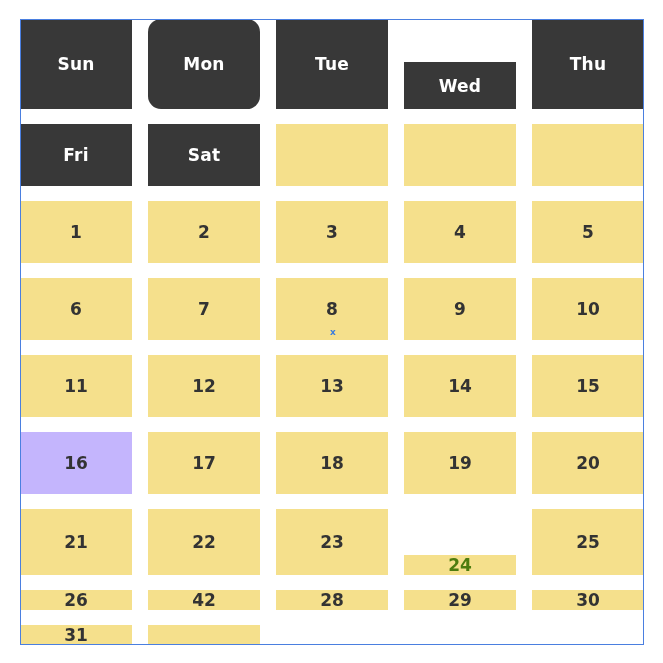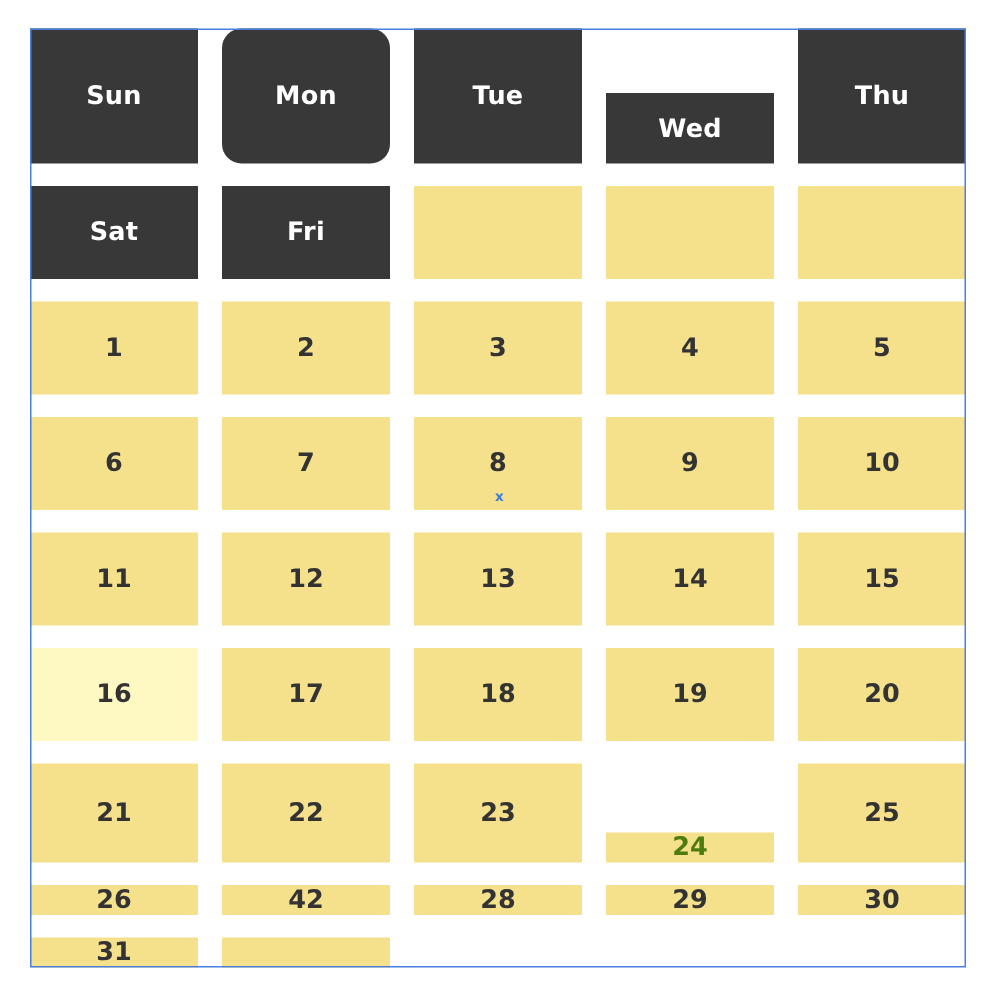--- a/index.html
+++ b/index.html
@@ -98,25 +98,25 @@
     <div class="dow-cell" style="background: rgb(56, 56, 56); color: rgb(255, 255, 255);">
         <span>Tue</span>
       </div>
     <div class="dow-cell" style="background: rgb(56, 56, 56); color: rgb(255, 255, 255); margin-top: 43px;">
         <span>Wed</span>
       </div>
     <div class="dow-cell" style="background: rgb(56, 56, 56); color: rgb(255, 255, 255);">
         <span>Thu</span>
       </div>
     <div class="dow-cell" style="background: rgb(56, 56, 56); color: rgb(255, 255, 255);">
+        <span>Fri</span>
+      </div>
+    <div class="dow-cell" style="background: rgb(56, 56, 56); color: rgb(255, 255, 255);">
         <span>Sat</span>
       </div>
-    <div class="dow-cell" style="background: rgb(56, 56, 56); color: rgb(255, 255, 255);">
-        <span>Fri</span>
-      </div>
 
     <div class="day-cell empty" style="background: rgb(245, 224, 140);">
         <span></span>
       </div>
     <div class="day-cell empty" style="background: rgb(245, 224, 140);">
         <span></span>
       </div>
     <div class="day-cell empty" style="background: rgb(245, 224, 140);">
         <span></span>
       </div>
@@ -160,21 +160,21 @@
       </div>
     <div class="day-cell" style="background: rgb(245, 224, 140); color: rgb(51, 51, 51);">
         <span>13</span>
       </div>
     <div class="day-cell" style="background: rgb(245, 224, 140); color: rgb(51, 51, 51);">
         <span>14</span>
       </div>
     <div class="day-cell" style="background: rgb(245, 224, 140); color: rgb(51, 51, 51);">
         <span>15</span>
       </div>
-    <div class="day-cell" style="background: #fef9c3; color: rgb(51, 51, 51);">
+    <div class="day-cell" style="background: #c4b5fd; color: rgb(51, 51, 51);">
         <span>16</span>
       </div>
     <div class="day-cell" style="background: rgb(245, 224, 140); color: rgb(51, 51, 51);">
         <span>17</span>
       </div>
     <div class="day-cell" style="background: rgb(245, 224, 140); color: rgb(51, 51, 51);">
         <span>18</span>
       </div>
 
     <div class="day-cell" style="background: rgb(245, 224, 140); color: rgb(51, 51, 51);">

